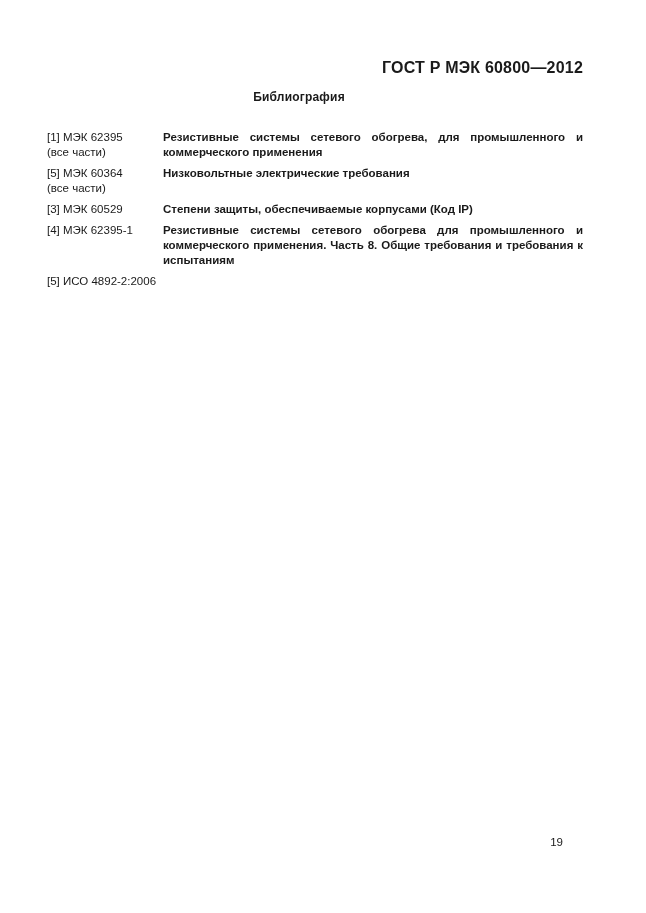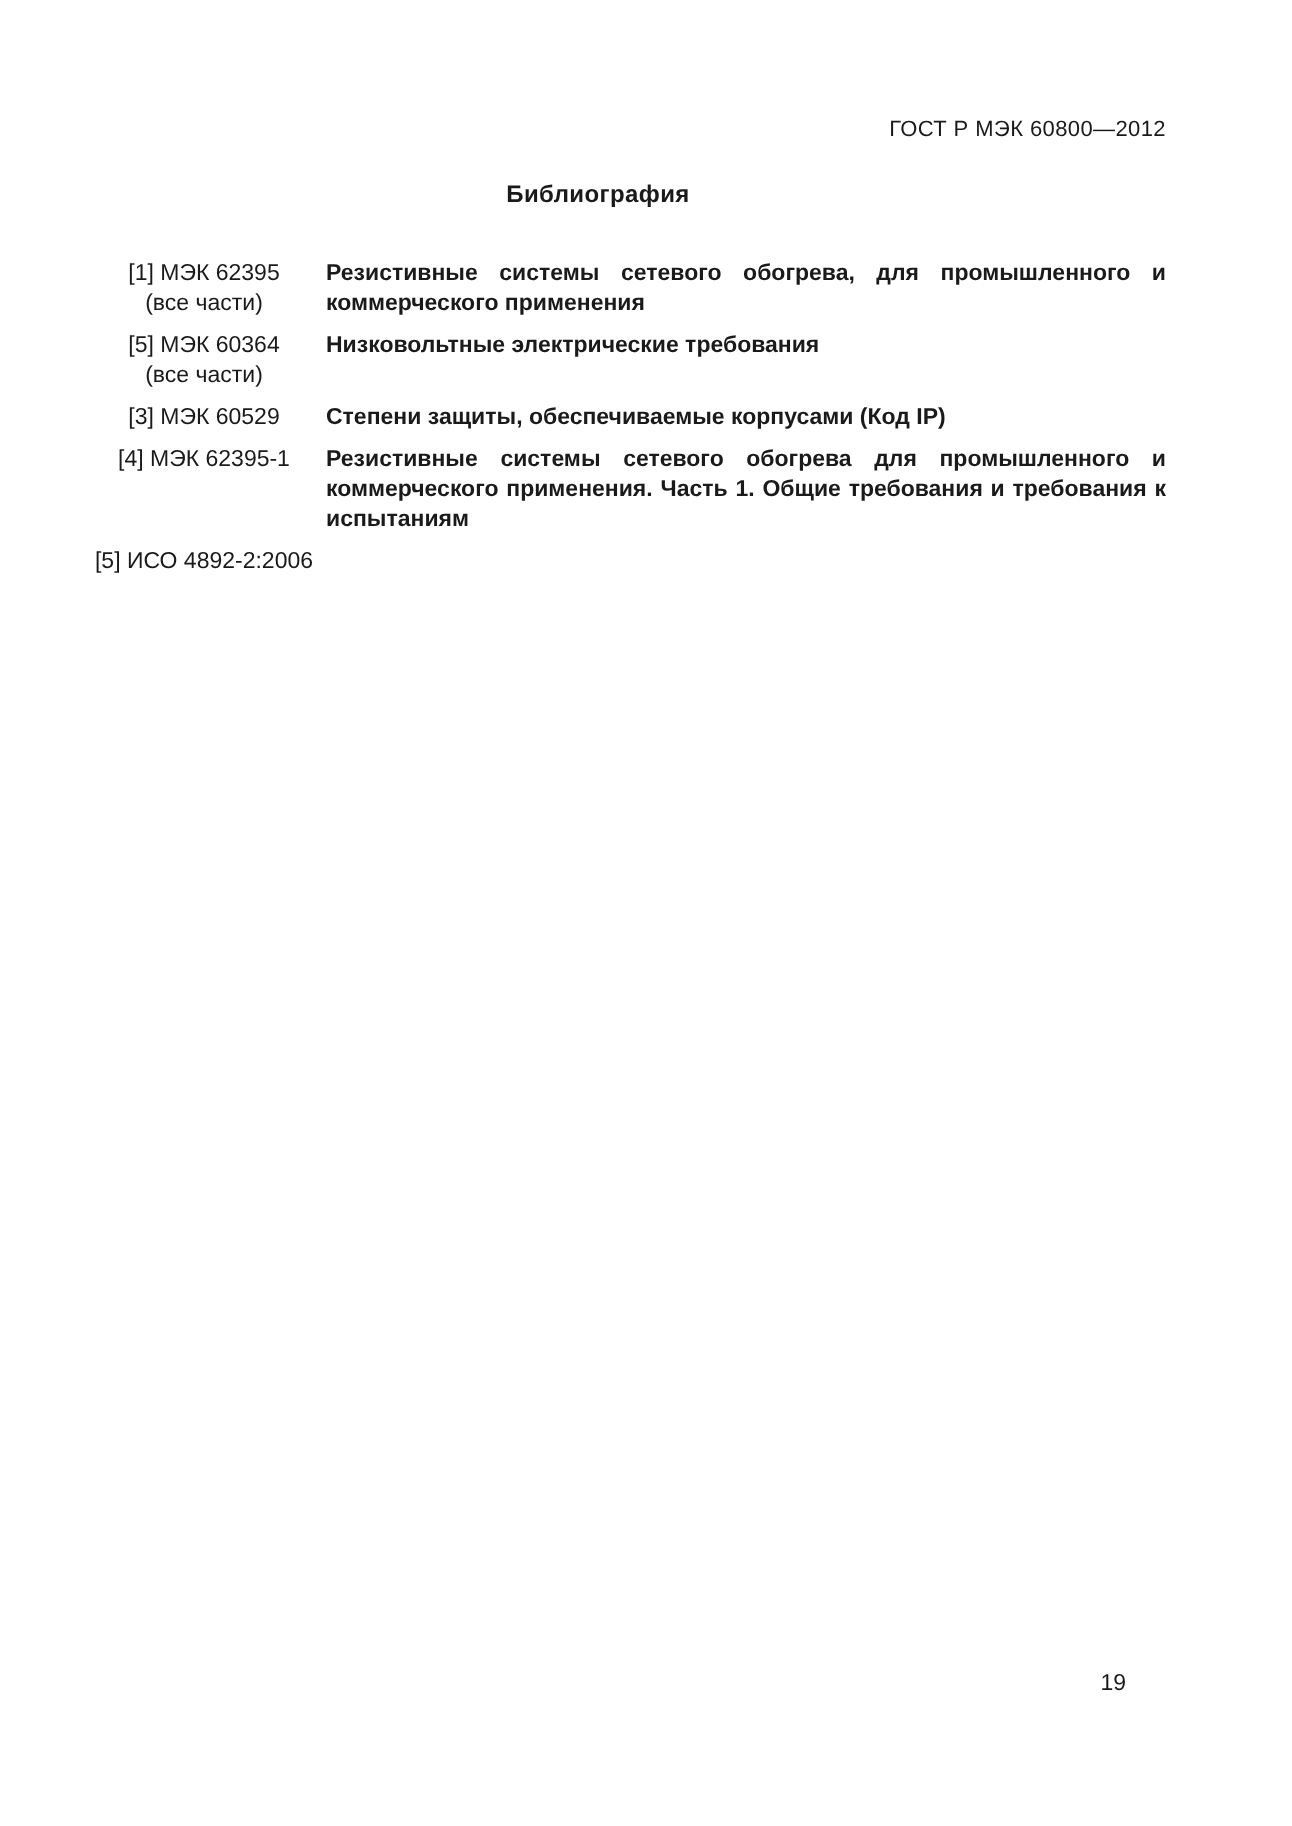--- a/index.html
+++ b/index.html
@@ -18,22 +18,22 @@
     width: 646px;
     height: 913px;
     background: #ffffff;
   }
   .doc-header {
     position: absolute;
     top: 59px;
     left: 47px;
     width: 536px;
     text-align: right;
-    font-size: 11px;
-    font-weight: normal;
+    font-size: 16px;
+    font-weight: bold;
     letter-spacing: 0.2px;
   }
   .doc-title {
     position: absolute;
     top: 90px;
     left: 31px;
     width: 536px;
     text-align: center;
     font-size: 12px;
     font-weight: bold;
@@ -49,21 +49,20 @@
     display: flex;
     align-items: flex-start;
     margin-bottom: 6px;
     font-size: 11.5px;
     line-height: 15px;
   }
   .biblio-ref {
     width: 116px;
     flex-shrink: 0;
     padding-right: 6px;
-    text-align: center;
   }
   .biblio-ref .ref-note { display: block; }
   .biblio-desc {
     flex: 1;
     text-align: justify;
     font-weight: bold;
   }
   .page-number {
     position: absolute;
     top: 836px;
@@ -104,21 +103,21 @@
       <div class="biblio-ref">
         <span class="ref-id">[3] МЭК 60529</span>
       </div>
       <div class="biblio-desc">Степени защиты, обеспечиваемые корпусами (Код IP)</div>
     </div>
 
     <div class="biblio-entry">
       <div class="biblio-ref">
         <span class="ref-id">[4] МЭК 62395-1</span>
       </div>
-      <div class="biblio-desc">Резистивные системы сетевого обогрева для промышленного и коммерческого применения. Часть 1. Общие требования и требования к испытаниям</div>
+      <div class="biblio-desc">Резистивные системы сетевого обогрева для промышленного и коммерческого применения. Часть 8. Общие требования и требования к испытаниям</div>
     </div>
 
     <div class="biblio-entry">
       <div class="biblio-ref">
         <span class="ref-id">[5] ИСО 4892-2:2006</span>
       </div>
     </div>
 
   </div>
 

